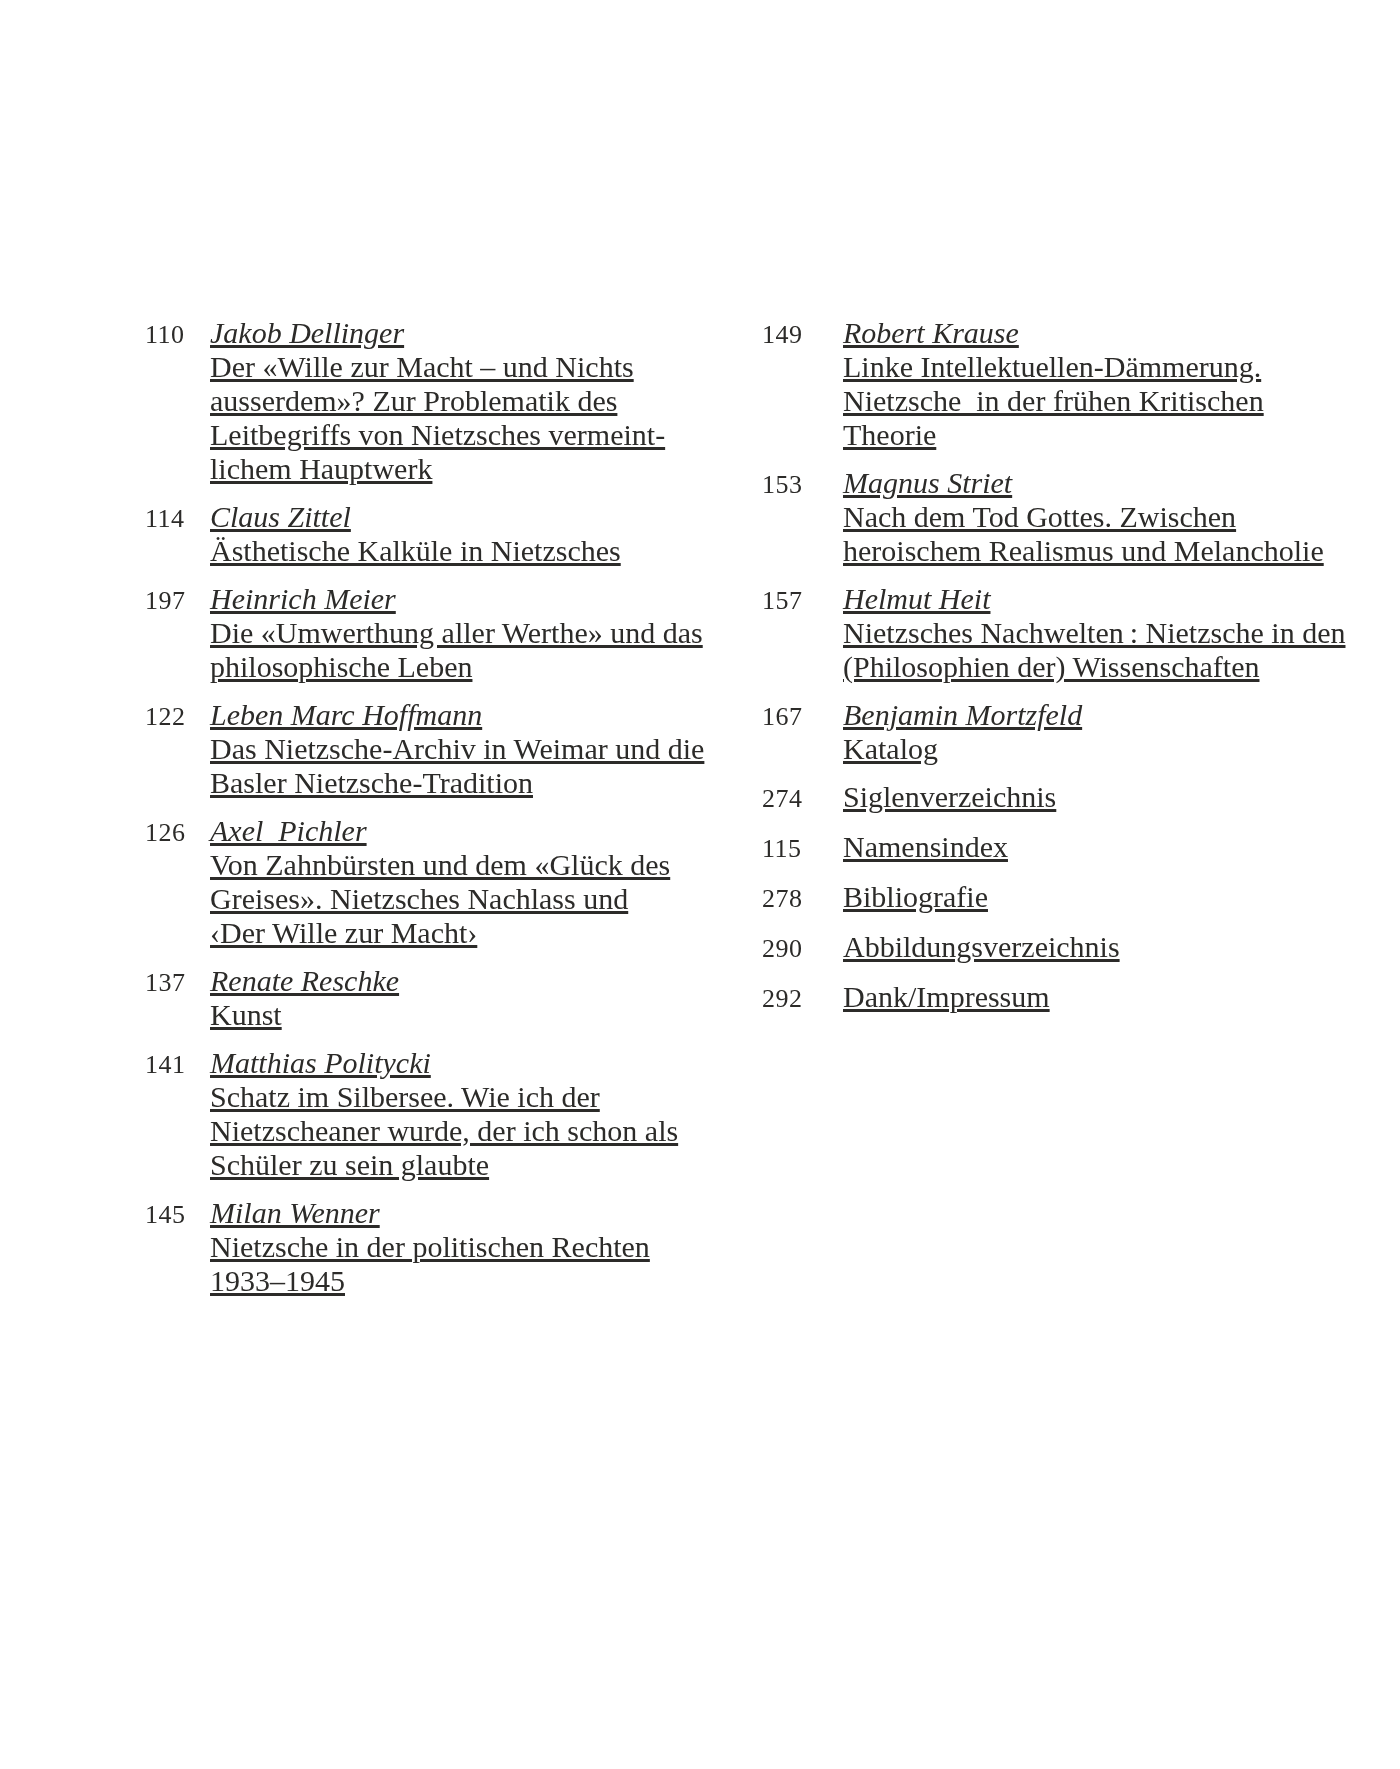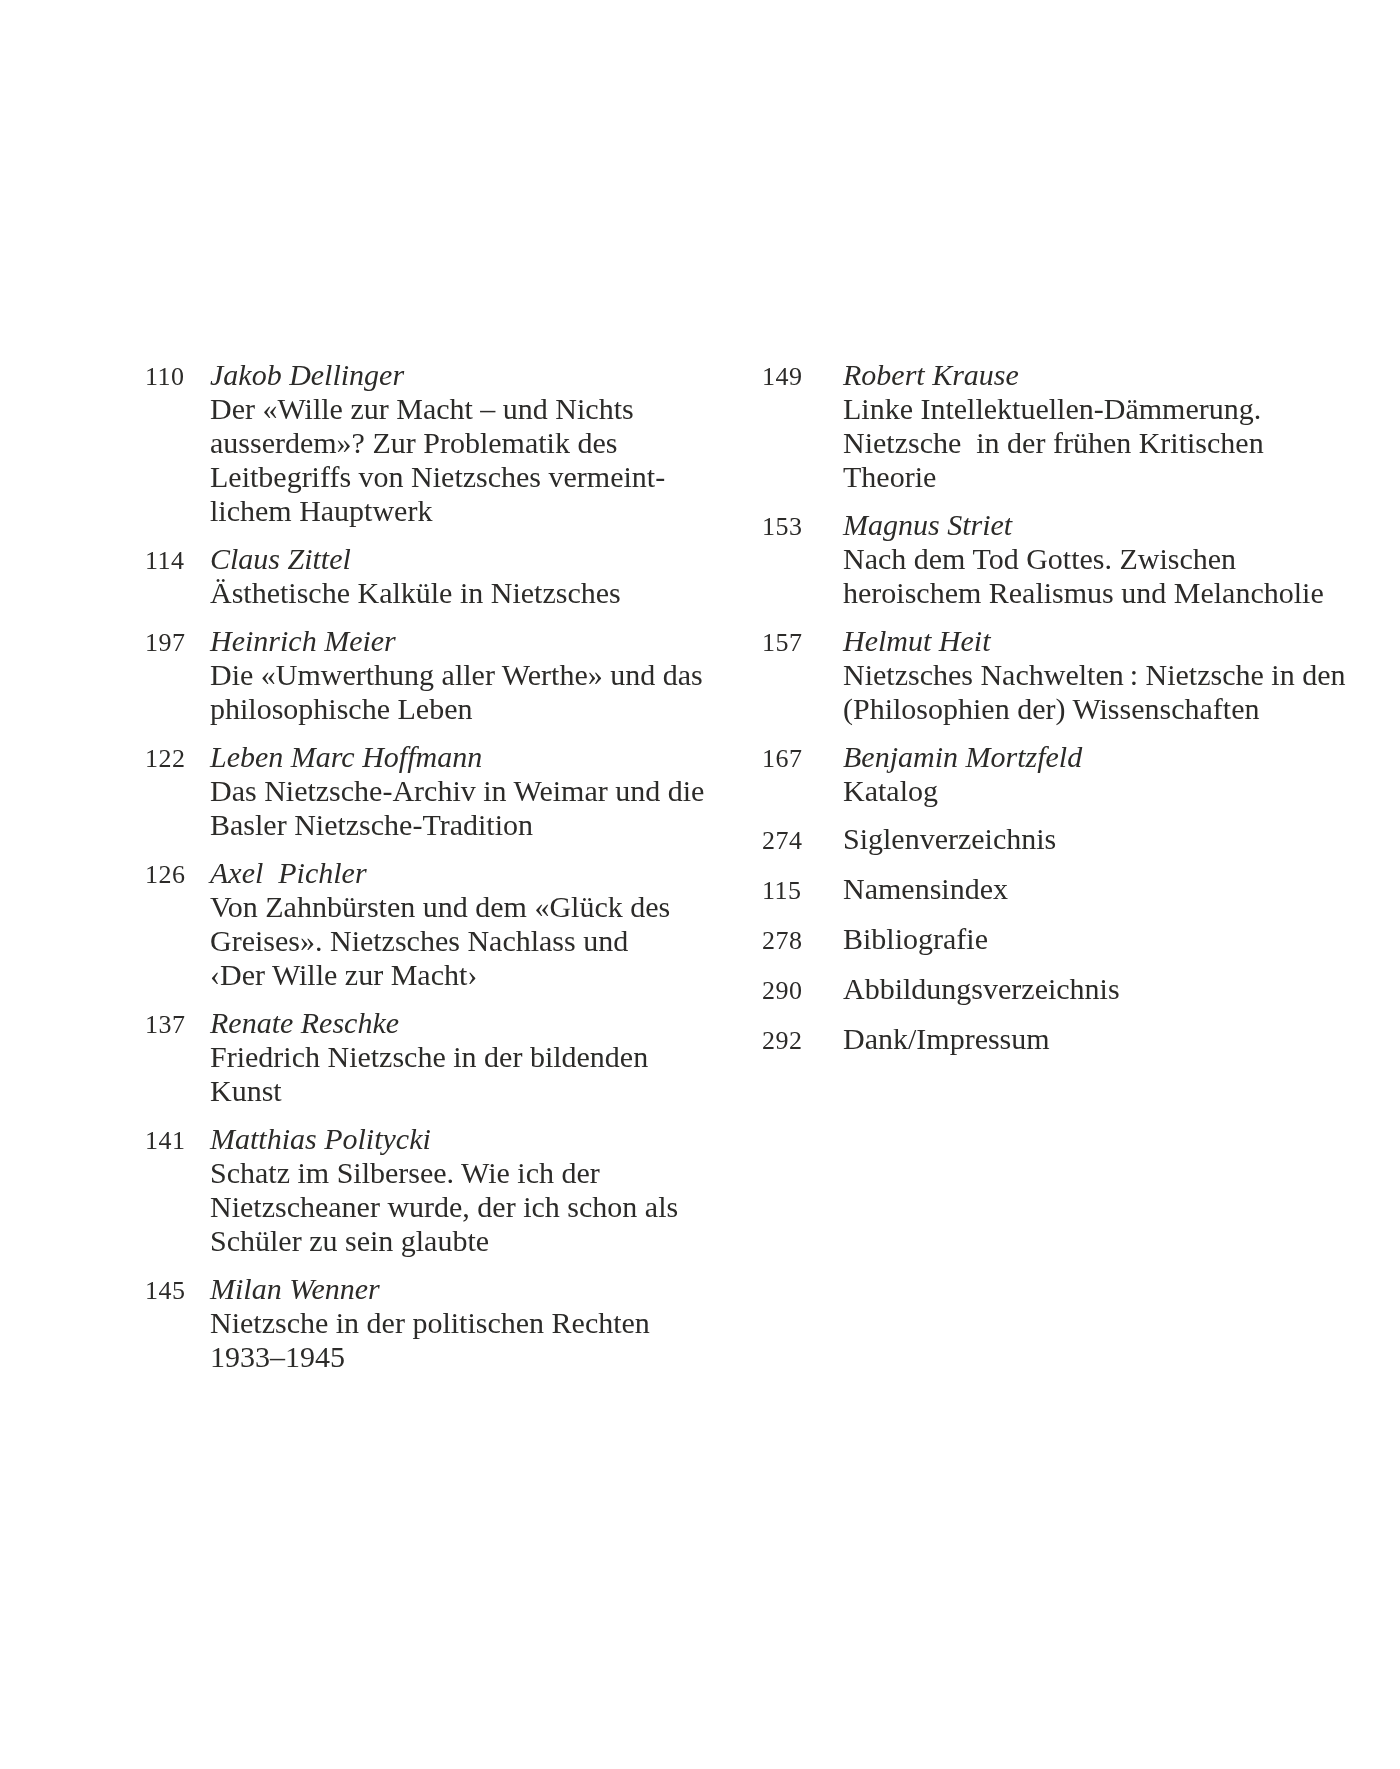--- a/index.html
+++ b/index.html
@@ -16,21 +16,20 @@
     font-family: "Liberation Serif", "DejaVu Serif", serif;
     overflow: hidden;
   }
   .toc-page {
     position: absolute;
     inset: 0;
   }
   .toc-col {
     position: absolute;
     top: 316px;
-    margin-top: 42px;
   }
   .col-left  { left: 145px; }
   .col-right { left: 762px; }
 
   .entry {
     display: flex;
     align-items: baseline;
     margin-bottom: 14px;
     font-size: 30px;
     line-height: 34px;
@@ -39,20 +38,21 @@
     flex: 0 0 auto;
     font-size: 26px;
     letter-spacing: 0.5px;
   }
   .col-left  .num { width: 65px; }
   .col-right .num { width: 81px; }
 
   .entry-body { flex: 0 0 auto; }
   .line {
     white-space: nowrap;
+    text-decoration: underline;
   }
   .author {
     font-style: italic;
   }
 </style>
 </head>
 <body>
 
 <div class="toc-page">
   <div class="toc-col col-left">
@@ -95,21 +95,20 @@
           <div class="line author">Axel&nbsp; Pichler</div>
           <div class="line">Von Zahnbürsten und dem «Glück des</div>
           <div class="line">Greises». Nietzsches Nachlass und</div>
           <div class="line">‹Der Wille zur Macht›</div>
         </div>
       </div>
       <div class="entry">
         <span class="num">137</span>
         <div class="entry-body">
           <div class="line author">Renate Reschke</div>
-          <div class="line">Friedrich Nietzsche in der bildenden</div>
           <div class="line">Kunst</div>
         </div>
       </div>
       <div class="entry">
         <span class="num">141</span>
         <div class="entry-body">
           <div class="line author">Matthias Politycki</div>
           <div class="line">Schatz im Silbersee. Wie ich der</div>
           <div class="line">Nietzscheaner wurde, der ich schon als</div>
           <div class="line">Schüler zu sein glaubte</div>

